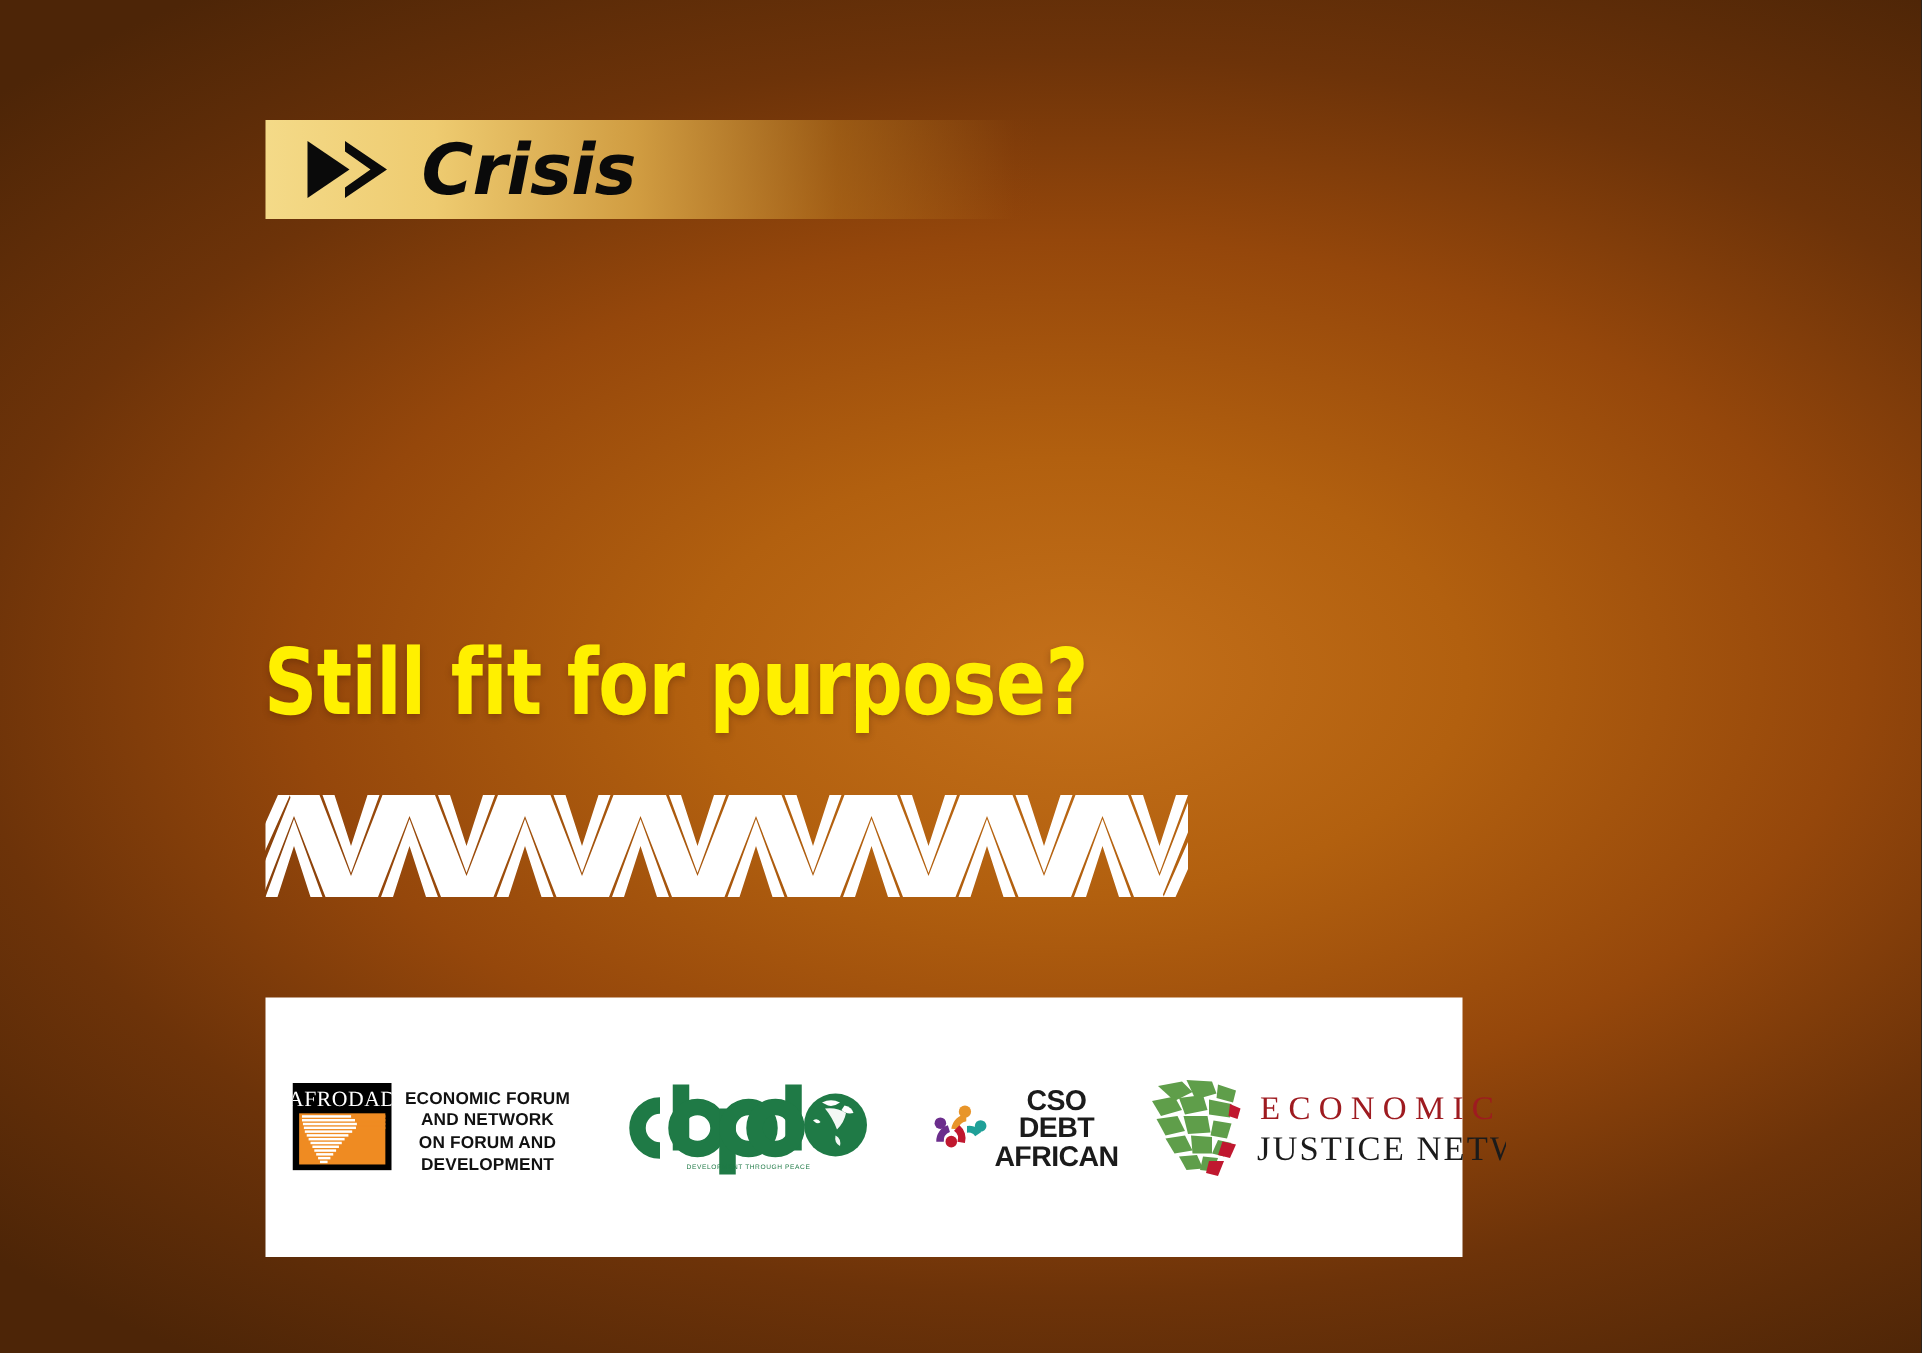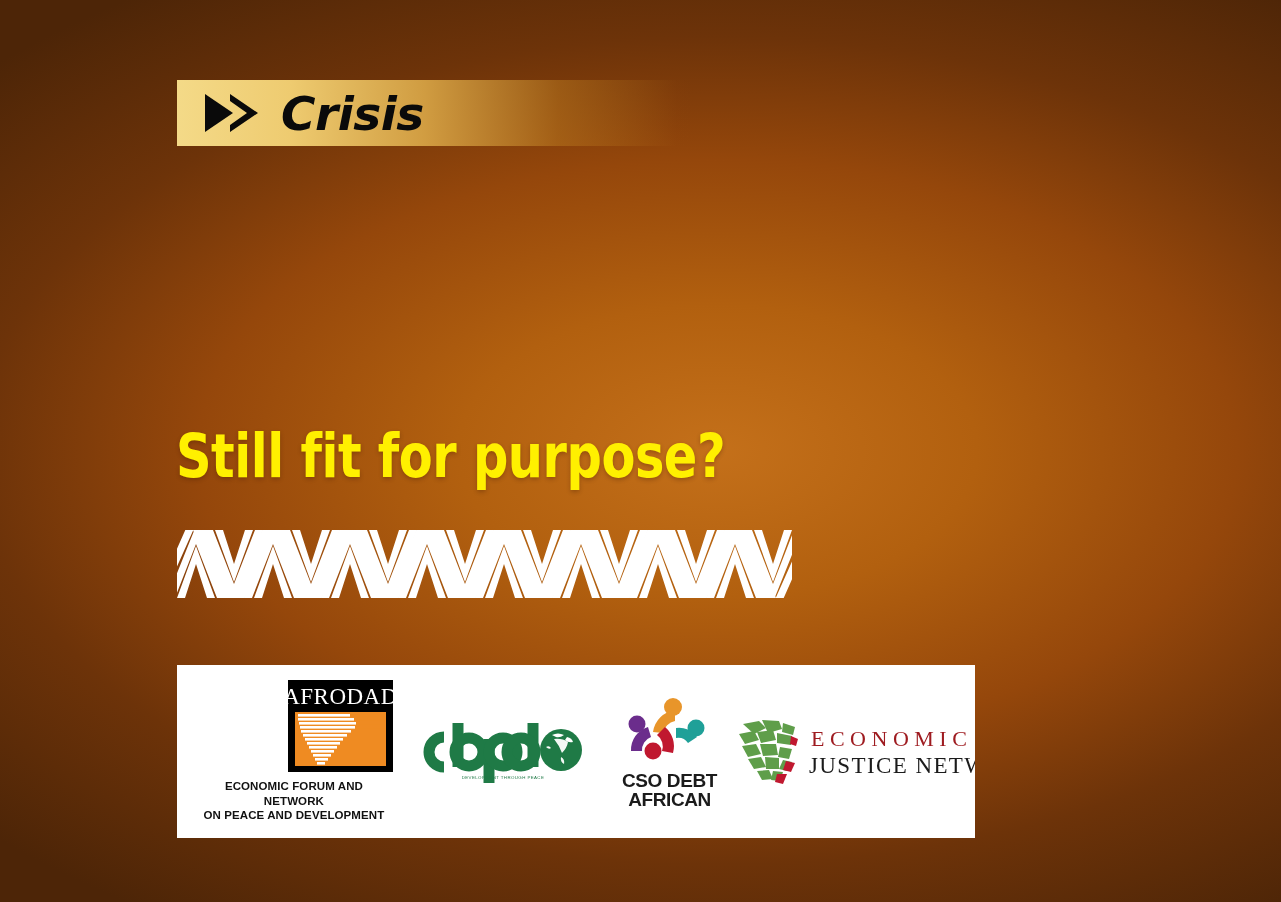--- a/index.html
+++ b/index.html
@@ -97,24 +97,24 @@
     left: 177px;
     top: 665px;
     width: 798px;
     height: 173px;
     background: #ffffff;
     display: flex;
     align-items: center;
     justify-content: flex-start;
     box-sizing: border-box;
   }
-  .logo-slot { display: flex; flex-direction: column; align-items: flex-end; justify-content: center; }
+  .logo-slot { display: flex; flex-direction: row; align-items: center; justify-content: center; }
   #slot-afrodad { width: 240px; margin-left: 18px; }
   #slot-ctpd    { width: 190px; margin-left: 18px; }
-  #slot-cso     { width: 130px; margin-left: 24px; }
+  #slot-cso     { width: 130px; margin-left: 34px; }
   #slot-ejn     { width: 250px; margin-left: 12px; }
 
   
   #afrodad-mark { width: 105px; }
   #afrodad-tag {
     margin-top: 7px;
     font-size: 11.5px;
     font-weight: 700;
     color: #111;
     text-align: center;
@@ -213,21 +213,21 @@
         </g>
         <g fill="#ef8b22">
           <rect x="62" y="34" width="36" height="2.6"></rect>
           <rect x="66" y="38" width="32" height="2.6"></rect>
           <rect x="68" y="42" width="30" height="2.6"></rect>
           <rect x="67" y="46" width="31" height="2.6"></rect>
         </g>
       </svg>
       <div id="afrodad-tag">
         <div>ECONOMIC FORUM AND NETWORK</div>
-        <div>ON PEACE AND DEVELOPMENT</div>
+        <div>ON FORUM AND DEVELOPMENT</div>
       </div>
     </div>
 
     <div class="logo-slot" id="slot-ctpd">
       <svg width="175" height="70" viewBox="0 0 175 70" aria-hidden="true">
         <g fill="none" stroke="#1f7a46" stroke-width="11">
 
           <path d="M33,20 A15,15 0 1,0 33,50" stroke-linecap="butt"></path>
 
           <path d="M47,6 L47,50"></path>

